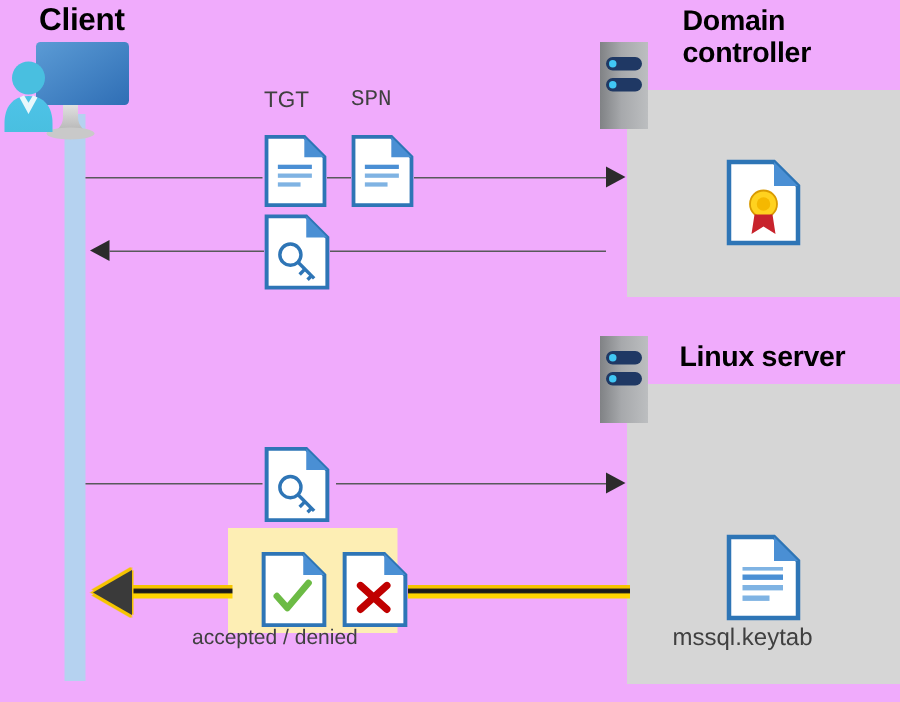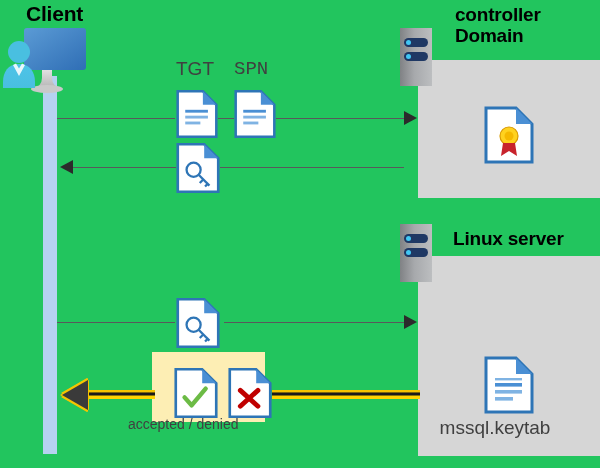--- a/index.html
+++ b/index.html
@@ -7,21 +7,21 @@
     padding: 0;
     background: #ffffff;
   }
   body {
     font-family: "Liberation Sans", sans-serif;
   }
   #canvas {
     position: relative;
     width: 600px;
     height: 468px;
-    background: #22c55e;
+    background: #f0abfc;
     overflow: hidden;
   }
   .abs { position: absolute; }
 
   
   .title-bold {
     font-weight: bold;
     color: #000000;
     line-height: 1.12;
     letter-spacing: -0.2px;
@@ -123,30 +123,30 @@
 
   
   #highlight-box {
     left: 152px; top: 352px;
     width: 113px; height: 70px;
     background: #fdeeb4;
   }
 
   
   .doc-label {
-    font-size: 19px;
+    font-size: 15px;
     color: #404040;
   }
   #tgt-label { left: 176px; top: 58px; }
   #spn-label { left: 234px; top: 58px; font-family: Liberation Mono, monospace; }
   #keytab-label {
     left: 418px; top: 417px;
     width: 154px;
     text-align: center;
-    font-size: 19px;
+    font-size: 16px;
     color: #404040;
   }
   #accepted-denied-label {
     left: 128px; top: 416px;
     font-size: 14px;
     color: #404040;
   }
 </style>
 </head>
 <body>
@@ -184,22 +184,22 @@
 
       <circle cx="17" cy="26" r="11" fill="#49bfe0"></circle>
 
       <path d="M17 38 c-11 0 -16 8 -16 18 v6 h32 v-6 c0 -10 -5 -18 -16 -18 z" fill="url(#bodyGrad)"></path>
 
       <path d="M11 39 l6 11 l6 -11 l-3 -1.5 l-3 5 l-3 -5 z" fill="#e8f7fc"></path>
     </svg>
   </div>
 
   <div class="abs title-bold" id="dc-title">
+    <div>Domain</div>
     <div>controller</div>
-    <div>Domain</div>
   </div>
 
   <div class="abs server-tower" id="dc-tower">
     <div class="server-led a"></div>
     <div class="server-led b"></div>
   </div>
 
   <div class="abs" style="left:484px; top:106px;">
     <svg width="50" height="58" viewBox="0 0 50 58">
       <path d="M2 2 h30 l16 16 v38 h-46 z" fill="#ffffff" stroke="#2e75b6" stroke-width="3"></path>

